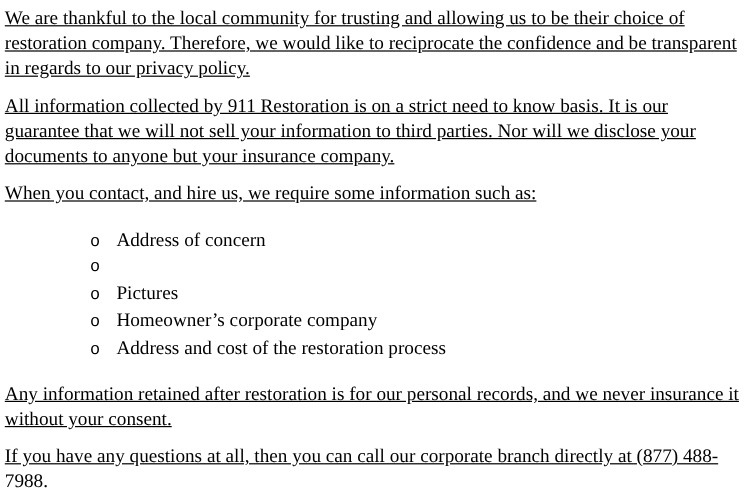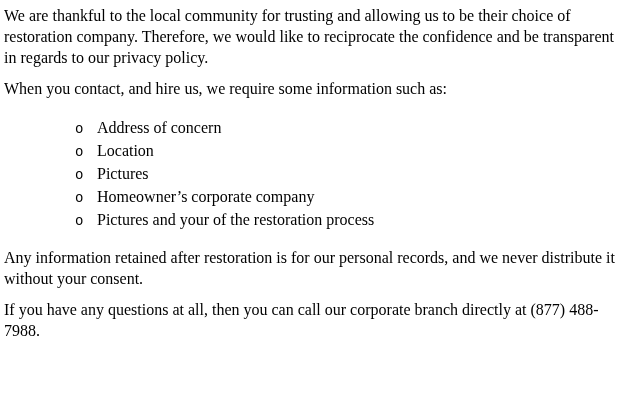--- a/index.html
+++ b/index.html
@@ -13,20 +13,21 @@
     min-height: 407px;
     padding: 5px 6px 0 4px;
     background: #ffffff;
     color: #000000;
     font-family: "Liberation Serif", "DejaVu Serif", serif;
     font-size: 16px;
     line-height: 21px;
   }
   .page p {
     margin: 0 0 10px 0;
+    text-decoration: underline;
   }
   ul.info-list {
     list-style: none;
     margin: 18px 0 15px 0;
     padding: 0;
   }
   ul.info-list li {
     padding-left: 71px;
     line-height: 21px;
     display: flex;
@@ -40,43 +41,43 @@
     font-size: 14px;
   }
 </style>
 </head>
 <body>
 
 <div class="page">
 
   <p>We are thankful to the local community for trusting and allowing us to be their choice of restoration company. Therefore, we would like to reciprocate the confidence and be transparent in regards to our privacy policy.</p>
 
+  <p>All information collected by 911 Restoration is on a strict need to know basis. It is our guarantee that we will not sell your information to third parties. Nor will we disclose your documents to anyone but your insurance company.</p>
 
   <p>When you contact, and hire us, we require some information such as:</p>
 
   <ul class="info-list">
     <li>
       <span class="bullet">o</span>
       <span>Address of concern</span>
     </li>
     <li>
       <span class="bullet">o</span>
-      <span>Location</span>
     </li>
     <li>
       <span class="bullet">o</span>
       <span>Pictures</span>
     </li>
     <li>
       <span class="bullet">o</span>
       <span>Homeowner’s corporate company</span>
     </li>
     <li>
       <span class="bullet">o</span>
-      <span>Pictures and your of the restoration process</span>
+      <span>Address and cost of the restoration process</span>
     </li>
   </ul>
 
-  <p>Any information retained after restoration is for our personal records, and we never distribute it without your consent.</p>
+  <p>Any information retained after restoration is for our personal records, and we never insurance it without your consent.</p>
 
   <p>If you have any questions at all, then you can call our corporate branch directly at (877) 488-7988.</p>
 
 </div>
 
 </body></html>

